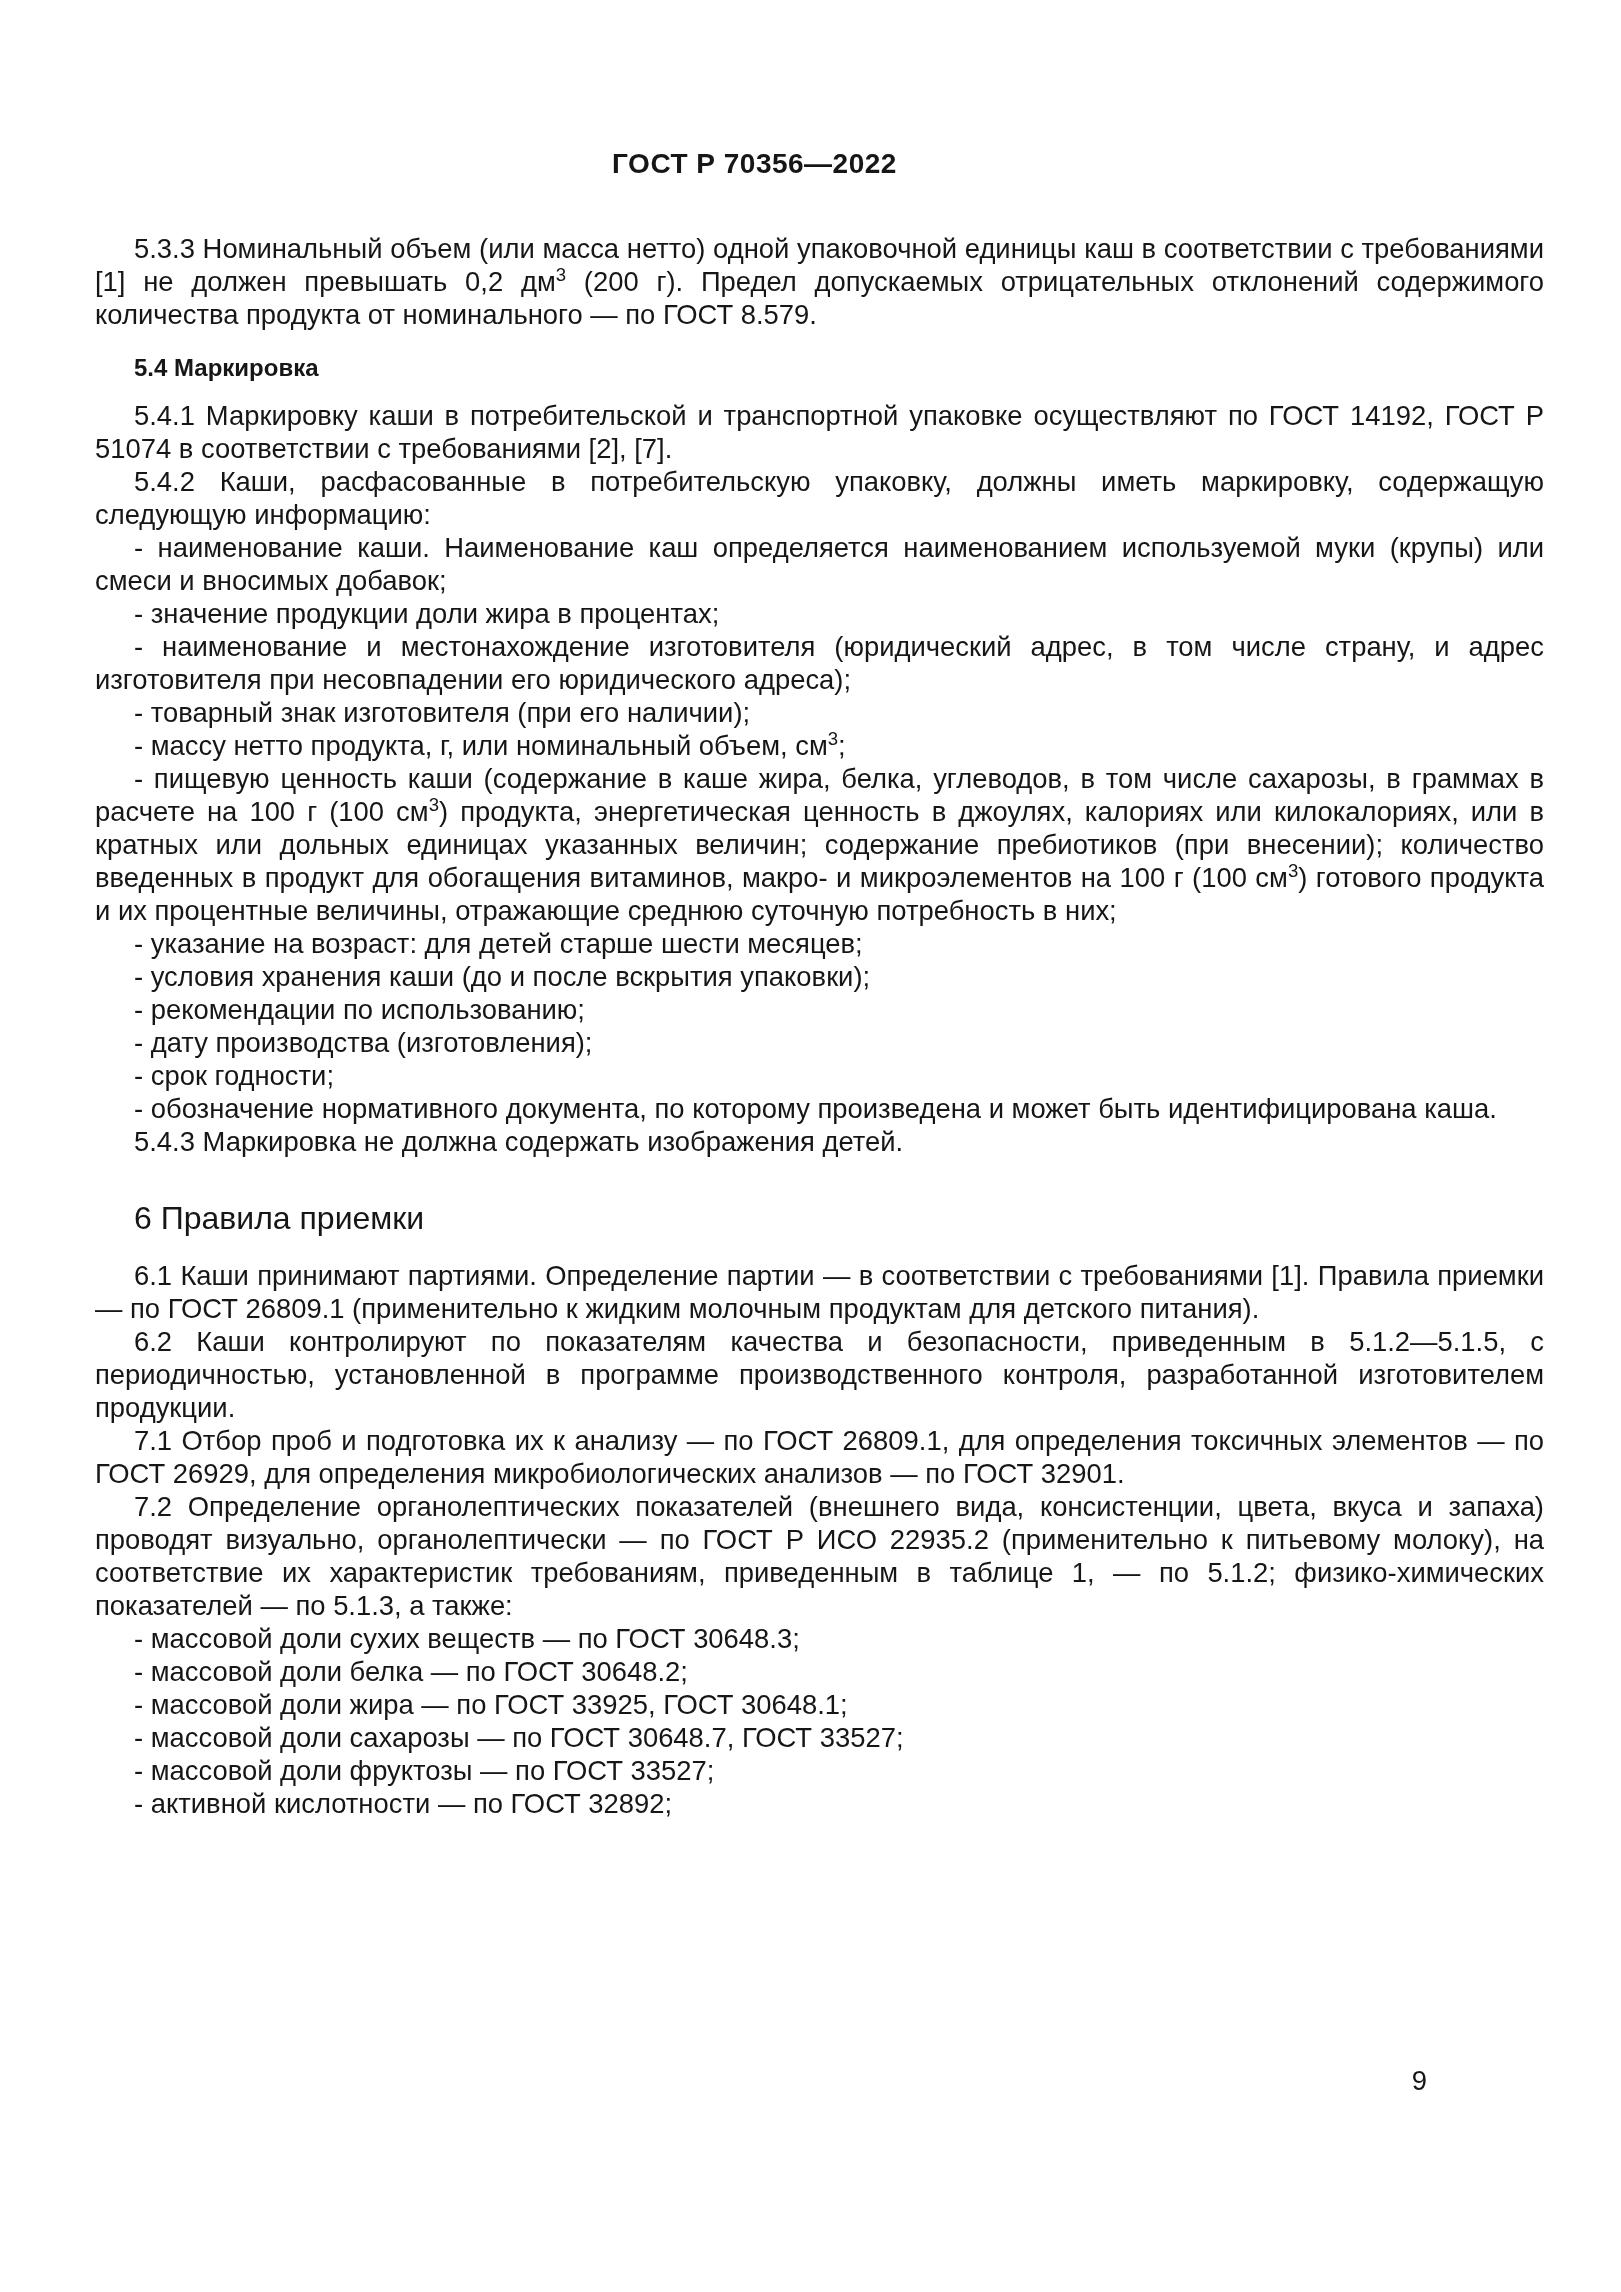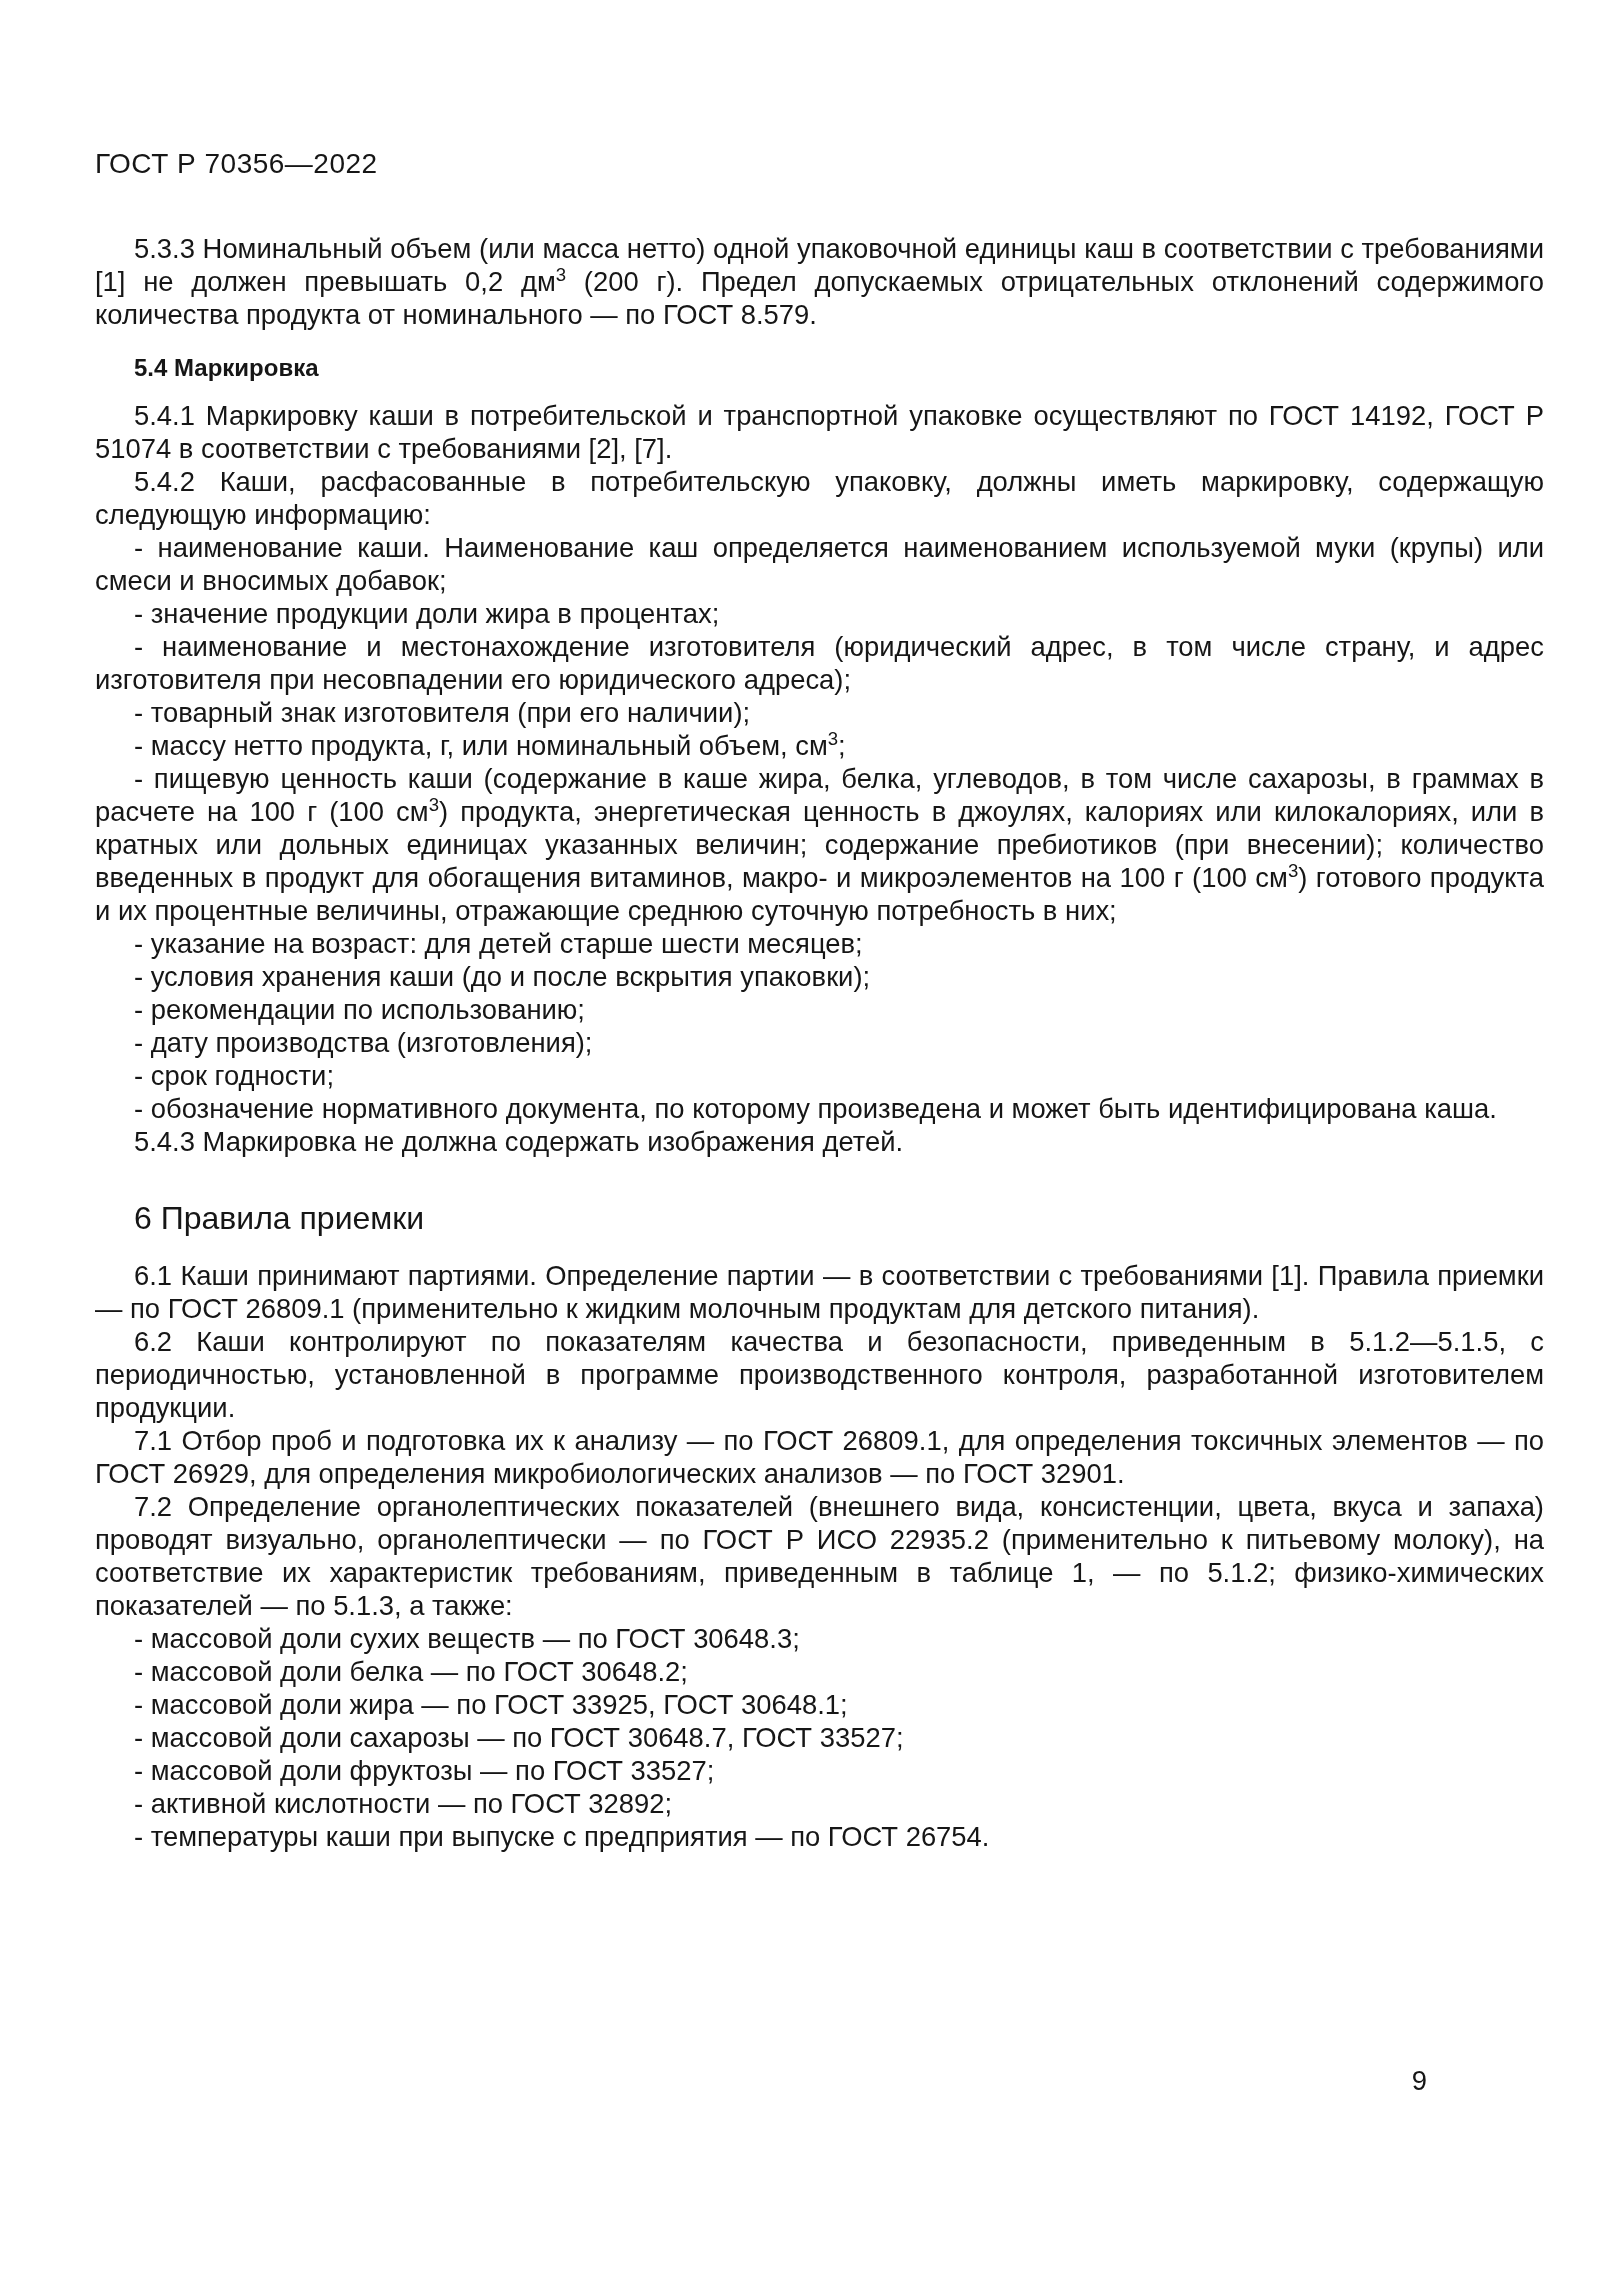--- a/index.html
+++ b/index.html
@@ -12,23 +12,23 @@
     width: 1621px;
     height: 2293px;
     background: #ffffff;
     color: #161616;
     font-family: "Liberation Sans", sans-serif;
     box-sizing: border-box;
     padding: 149px 77px 0 95px;
     overflow: hidden;
   }
   .doc-header {
-    text-align: left;
+    text-align: center;
     padding-right: 130px;
-    font-weight: normal;
+    font-weight: bold;
     font-size: 28px;
     line-height: 29px;
     margin: 0 0 54px 0;
     letter-spacing: 0.5px;
   }
   p.body {
     margin: 0;
     font-size: 27.4px;
     line-height: 33px;
     text-align: justify;
@@ -98,18 +98,17 @@
 
   <p class="body">7.1 Отбор проб и подготовка их к анализу — по ГОСТ 26809.1, для определения токсичных элементов — по ГОСТ 26929, для определения микробиологических анализов — по ГОСТ 32901.</p>
   <p class="body">7.2 Определение органолептических показателей (внешнего вида, консистенции, цвета, вкуса и запаха) проводят визуально, органолептически — по ГОСТ Р ИСО 22935.2 (применительно к питьевому молоку), на соответствие их характеристик требованиям, приведенным в таблице 1, — по 5.1.2; физико-химических показателей — по 5.1.3, а также:</p>
 
   <p class="body">- массовой доли сухих веществ — по ГОСТ 30648.3;</p>
   <p class="body">- массовой доли белка — по ГОСТ 30648.2;</p>
   <p class="body">- массовой доли жира — по ГОСТ 33925, ГОСТ 30648.1;</p>
   <p class="body">- массовой доли сахарозы — по ГОСТ 30648.7, ГОСТ 33527;</p>
   <p class="body">-  массовой доли фруктозы — по ГОСТ 33527;</p>
   <p class="body">- активной кислотности — по ГОСТ 32892;</p>
-  <p class="body">- температуры каши при выпуске с предприятия — по ГОСТ 26754.</p>
 
   <div class="page-num">9</div>
 
 </div>
 
 
 </body></html>

